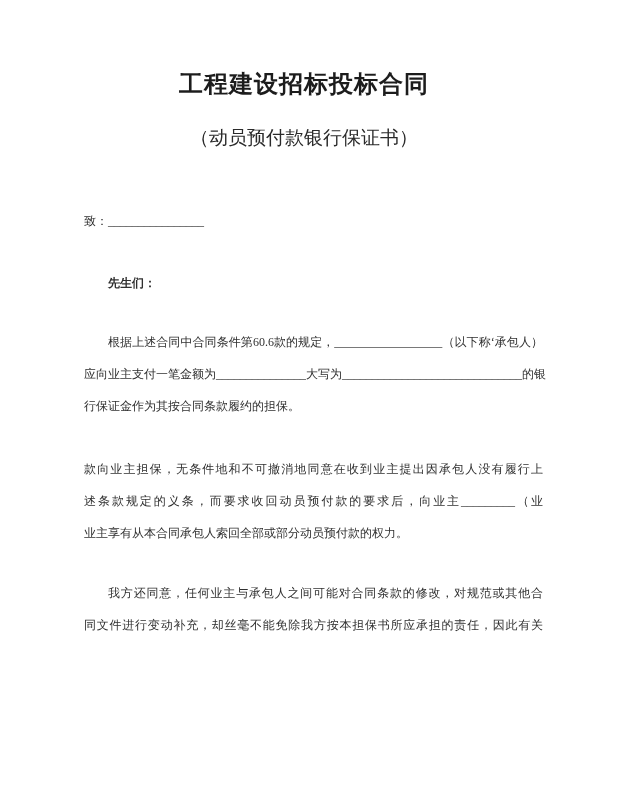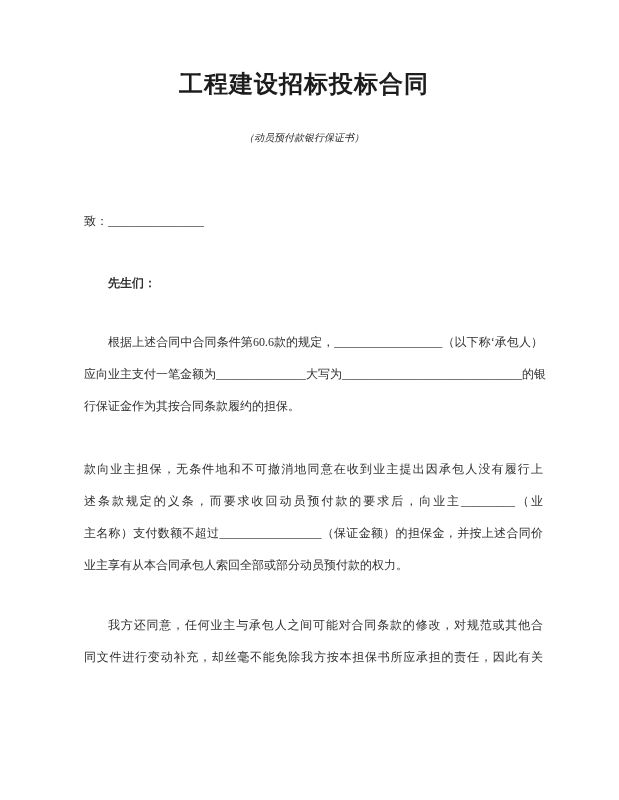--- a/index.html
+++ b/index.html
@@ -22,25 +22,24 @@
     margin: 0 -65px 0 -84px;
     font-size: 24px;
     font-weight: bold;
     color: #1c1c1c;
     text-align: center;
     line-height: 27px;
     letter-spacing: 1px;
   }
   .doc-subtitle {
     margin: 31px -65px 0 -84px;
-    font-size: 10px;
+    font-size: 19px;
     color: #2a2a2a;
     text-align: center;
     line-height: 18px;
-    font-style: italic;
   }
   .to-line {
     margin-top: 63px;
     font-size: 12px;
     line-height: 22px;
     text-align: left;
   }
   .greeting {
     margin-top: 40px;
     font-size: 12px;
@@ -90,21 +89,20 @@
 
   <div class="para p1">
     <div class="line indent">根据上述合同中合同条件第60.6款的规定，__________________（以下称‘承包人）</div>
     <div class="line">应向业主支付一笔金额为_______________大写为______________________________的银</div>
     <div class="line last">行保证金作为其按合同条款履约的担保。</div>
   </div>
 
   <div class="para p2">
     <div class="line">款向业主担保，无条件地和不可撤消地同意在收到业主提出因承包人没有履行上</div>
     <div class="line">述条款规定的义条，而要求收回动员预付款的要求后，向业主_________（业</div>
-    <div class="line">主名称）支付数额不超过_________________（保证金额）的担保金，并按上述合同价</div>
     <div class="line last">业主享有从本合同承包人索回全部或部分动员预付款的权力。</div>
   </div>
 
   <div class="para p3">
     <div class="line indent">我方还同意，任何业主与承包人之间可能对合同条款的修改，对规范或其他合</div>
     <div class="line">同文件进行变动补充，却丝毫不能免除我方按本担保书所应承担的责任，因此有关</div>
   </div>
 
 </div>
 

